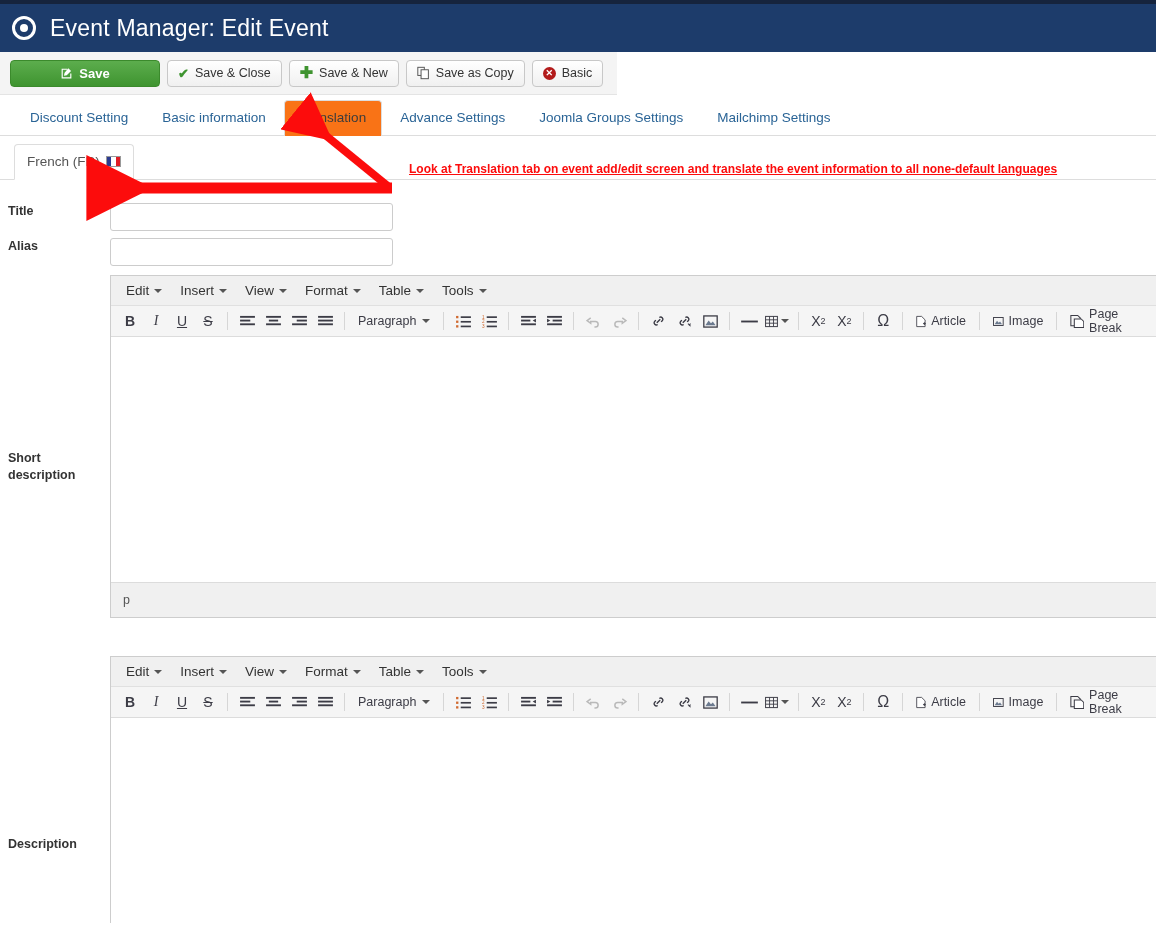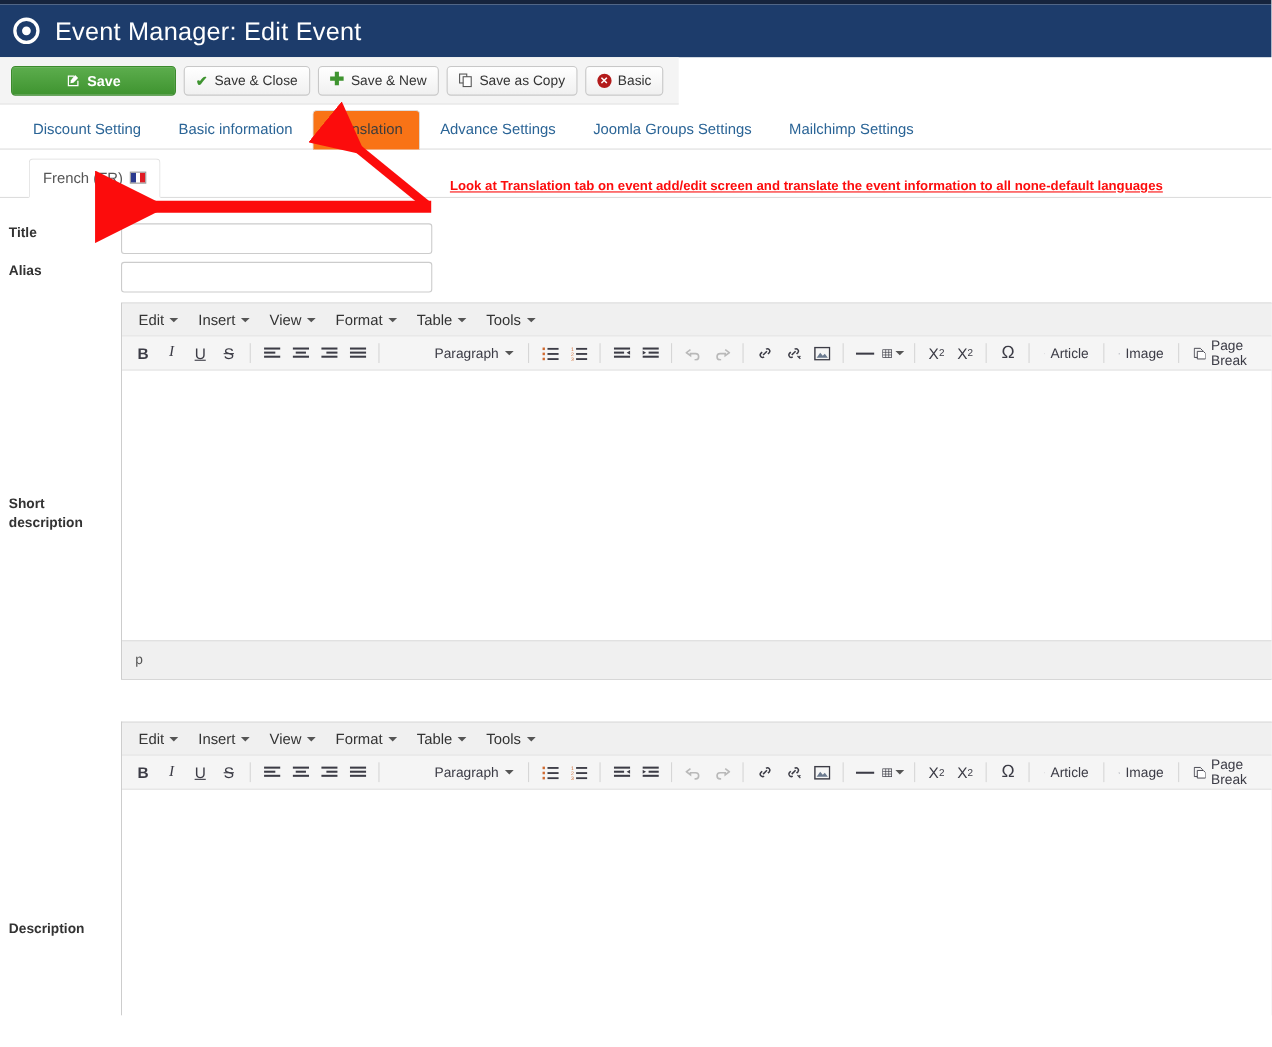--- a/index.html
+++ b/index.html
@@ -129,21 +129,20 @@
     font-size: 13.5px;
     color: #555;
     padding: 9px 12px 10px 12px;
     border: 1px solid #dddddd;
     border-bottom: 1px solid #ffffff;
     border-radius: 4px 4px 0 0;
     background: #ffffff;
     margin-bottom: -1px;
     display: inline-flex; align-items: center; gap: 6px;
     cursor: pointer;
-    margin-left: 12px;
   }
   .flag-fr {
     display: inline-block;
     width: 15px; height: 11px;
     border: 1px solid #999;
     background: linear-gradient(to right,
       #2b3a8f 0 33.3%, #ffffff 33.3% 66.6%, #e01b24 66.6% 100%);
   }
 
   
@@ -230,21 +229,20 @@
   .tb-sep {
     width: 1px; height: 18px; background: #d6d6d6; margin: 0 6px;
     flex: 0 0 1px;
   }
   .tb-btn.disabled { color: #b9b9b9; }
   .tb-label { font-size: 12.5px; color: #3c3c46; }
   .para-btn {
     display: inline-flex; align-items: center; gap: 6px;
     font-size: 12.5px; color: #3c3c46; padding: 0 7px; height: 25px;
     cursor: pointer;
-    margin-left: 37px;
   }
   .mce-body { background: #ffffff; }
   .mce-status {
     background: #f0f0f0;
     border-top: 1px solid #dcdcdc;
     height: 35px;
     display: flex; align-items: center;
     padding-left: 12px;
     font-size: 12.5px;
     color: #555;

